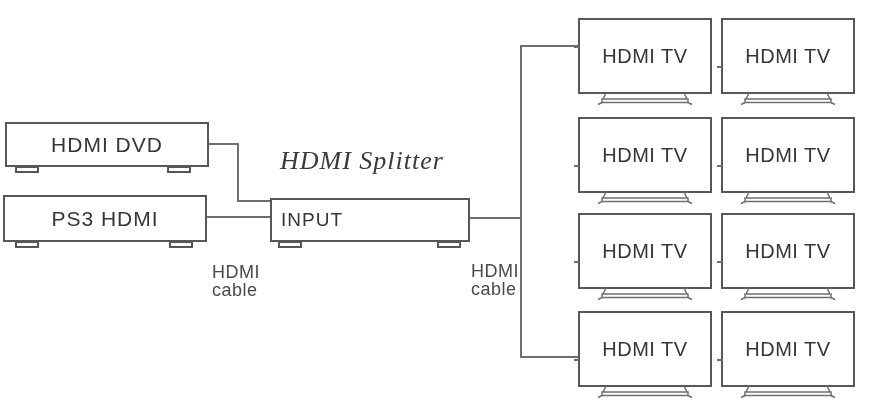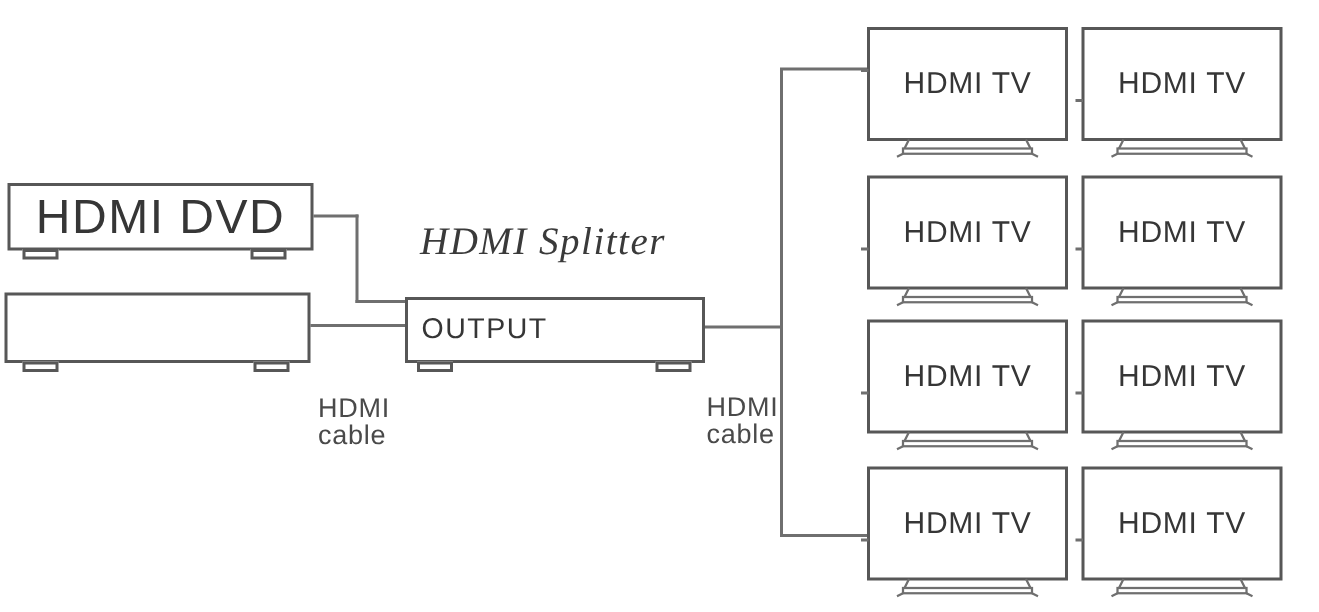--- a/index.html
+++ b/index.html
@@ -6,21 +6,21 @@
   .canvas{
     position:relative;width:879px;height:408px;background:#fff;
     font-family:"Liberation Sans",sans-serif;overflow:hidden;
     color:var(--text,#363636);
   }
   .line{position:absolute;background:var(--line,#6f6f6f);}
   .device{
     position:absolute;border:2px solid var(--border,#555);background:#fff;
     display:flex;align-items:center;justify-content:center;box-sizing:border-box;
   }
-  .device-label{font-size:32px;letter-spacing:1px;white-space:nowrap;color:var(--text,#363636);}
+  .device-label{font-size:21px;letter-spacing:1px;white-space:nowrap;color:var(--text,#363636);}
   .foot{
     position:absolute;bottom:-8px;height:7px;width:24px;box-sizing:border-box;
     border:2px solid var(--border,#555);background:#fff;
   }
   .splitter{
     position:absolute;border:2px solid var(--border,#555);background:#fff;
     display:flex;align-items:center;justify-content:space-between;
     box-sizing:border-box;padding:0 9px;
   }
   .io-label{font-size:19px;letter-spacing:1px;color:var(--text,#363636);white-space:nowrap;}
@@ -60,28 +60,29 @@
   <div class="line" style="left:522px;top:45px;width:56px;height:2px;"></div>
   <div class="line" style="left:522px;top:356px;width:58px;height:2px;"></div>
 
   <div class="device" style="left:5px;top:122px;width:204px;height:45px;">
     <span class="device-label">HDMI DVD</span>
     <i class="foot" style="left:8px;"></i>
     <i class="foot" style="right:16px;"></i>
   </div>
 
   <div class="device" style="left:3px;top:195px;width:204px;height:47px;">
+    <span class="device-label">PS3 HDMI</span>
     <i class="foot" style="left:10px;"></i>
     <i class="foot" style="right:12px;"></i>
   </div>
 
   <div class="title" style="left:280px;top:146px;font-family:Liberation Serif, serif;">HDMI Splitter</div>
 
   <div class="splitter" style="left:270px;top:198px;width:200px;height:44px;">
-    <span class="io-label">OUTPUT</span>
+    <span class="io-label">INPUT</span>
     <i class="foot" style="left:6px;"></i>
     <i class="foot" style="right:7px;"></i>
   </div>
 
   <div class="cable" style="left:212px;top:223px;">
     <span>HDMI</span>
     <span>cable</span>
   </div>
   <div class="cable" style="left:471px;top:222px;">
     <span>HDMI</span>

